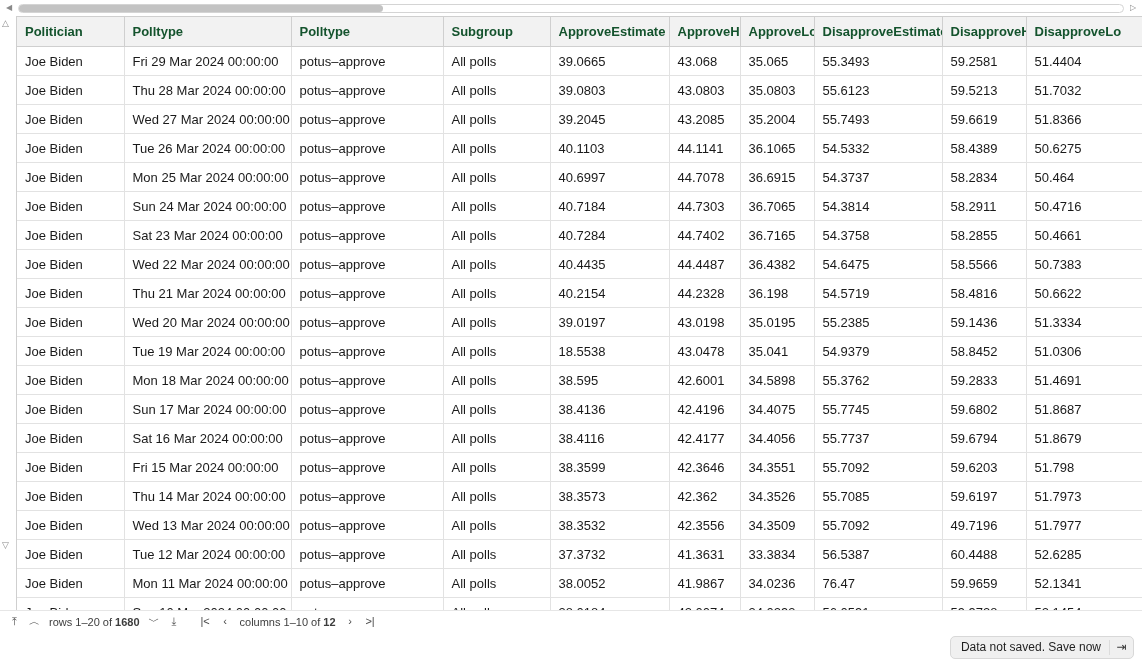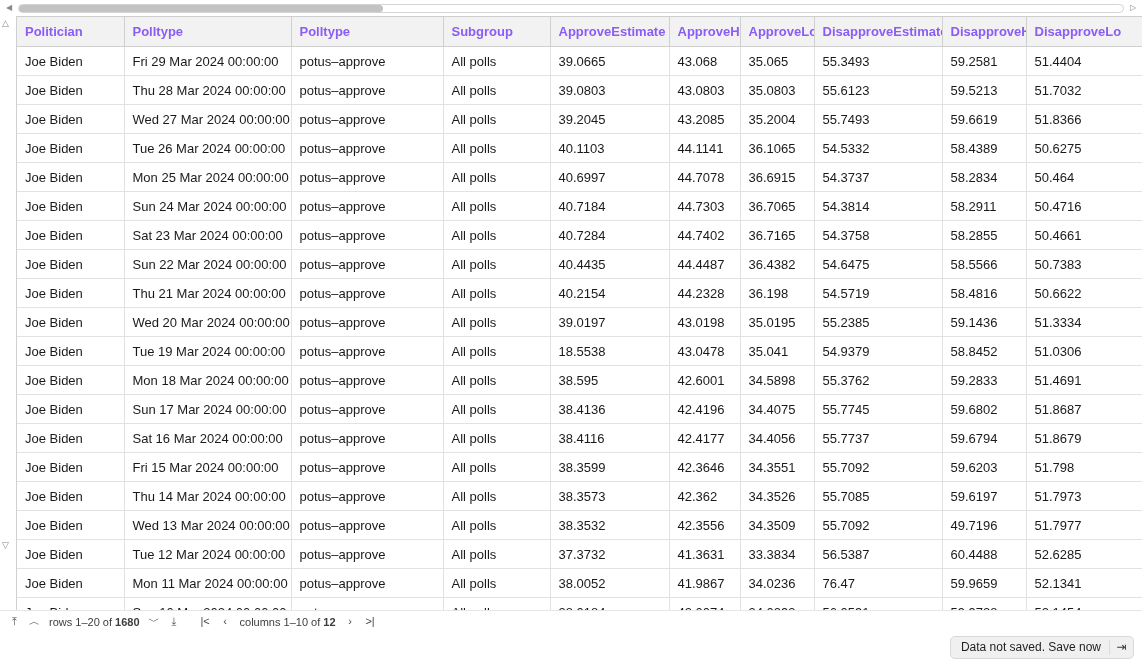--- a/index.html
+++ b/index.html
@@ -105,21 +105,21 @@
   table.grid th {
     background: #f2f2f2;
     font-weight: bold;
     text-align: left;
     font-size: 13px;
     padding: 7px 8px;
     border-right: 1px solid #cfcfcf;
     border-bottom: 1px solid #cfcfcf;
     white-space: nowrap;
     overflow: hidden;
-    color: #8b5cf6;
+    color: #14532d;
   }
   table.grid td {
     padding: 6px 8px;
     border-right: 1px solid #e2e2e2;
     border-bottom: 1px solid #e2e2e2;
     white-space: nowrap;
     overflow: hidden;
     font-size: 13px;
     color: #1a1a1a;
     height: 16px;
@@ -339,21 +339,21 @@
             <td>All polls</td>
             <td>40.7284</td>
             <td>44.7402</td>
             <td>36.7165</td>
             <td>54.3758</td>
             <td>58.2855</td>
             <td>50.4661</td>
           </tr>
           <tr>
             <td>Joe Biden</td>
-            <td>Sun 22 Mar 2024 00:00:00</td>
+            <td>Wed 22 Mar 2024 00:00:00</td>
             <td>potus–approve</td>
             <td>All polls</td>
             <td>40.4435</td>
             <td>44.4487</td>
             <td>36.4382</td>
             <td>54.6475</td>
             <td>58.5566</td>
             <td>50.7383</td>
           </tr>
           <tr>

